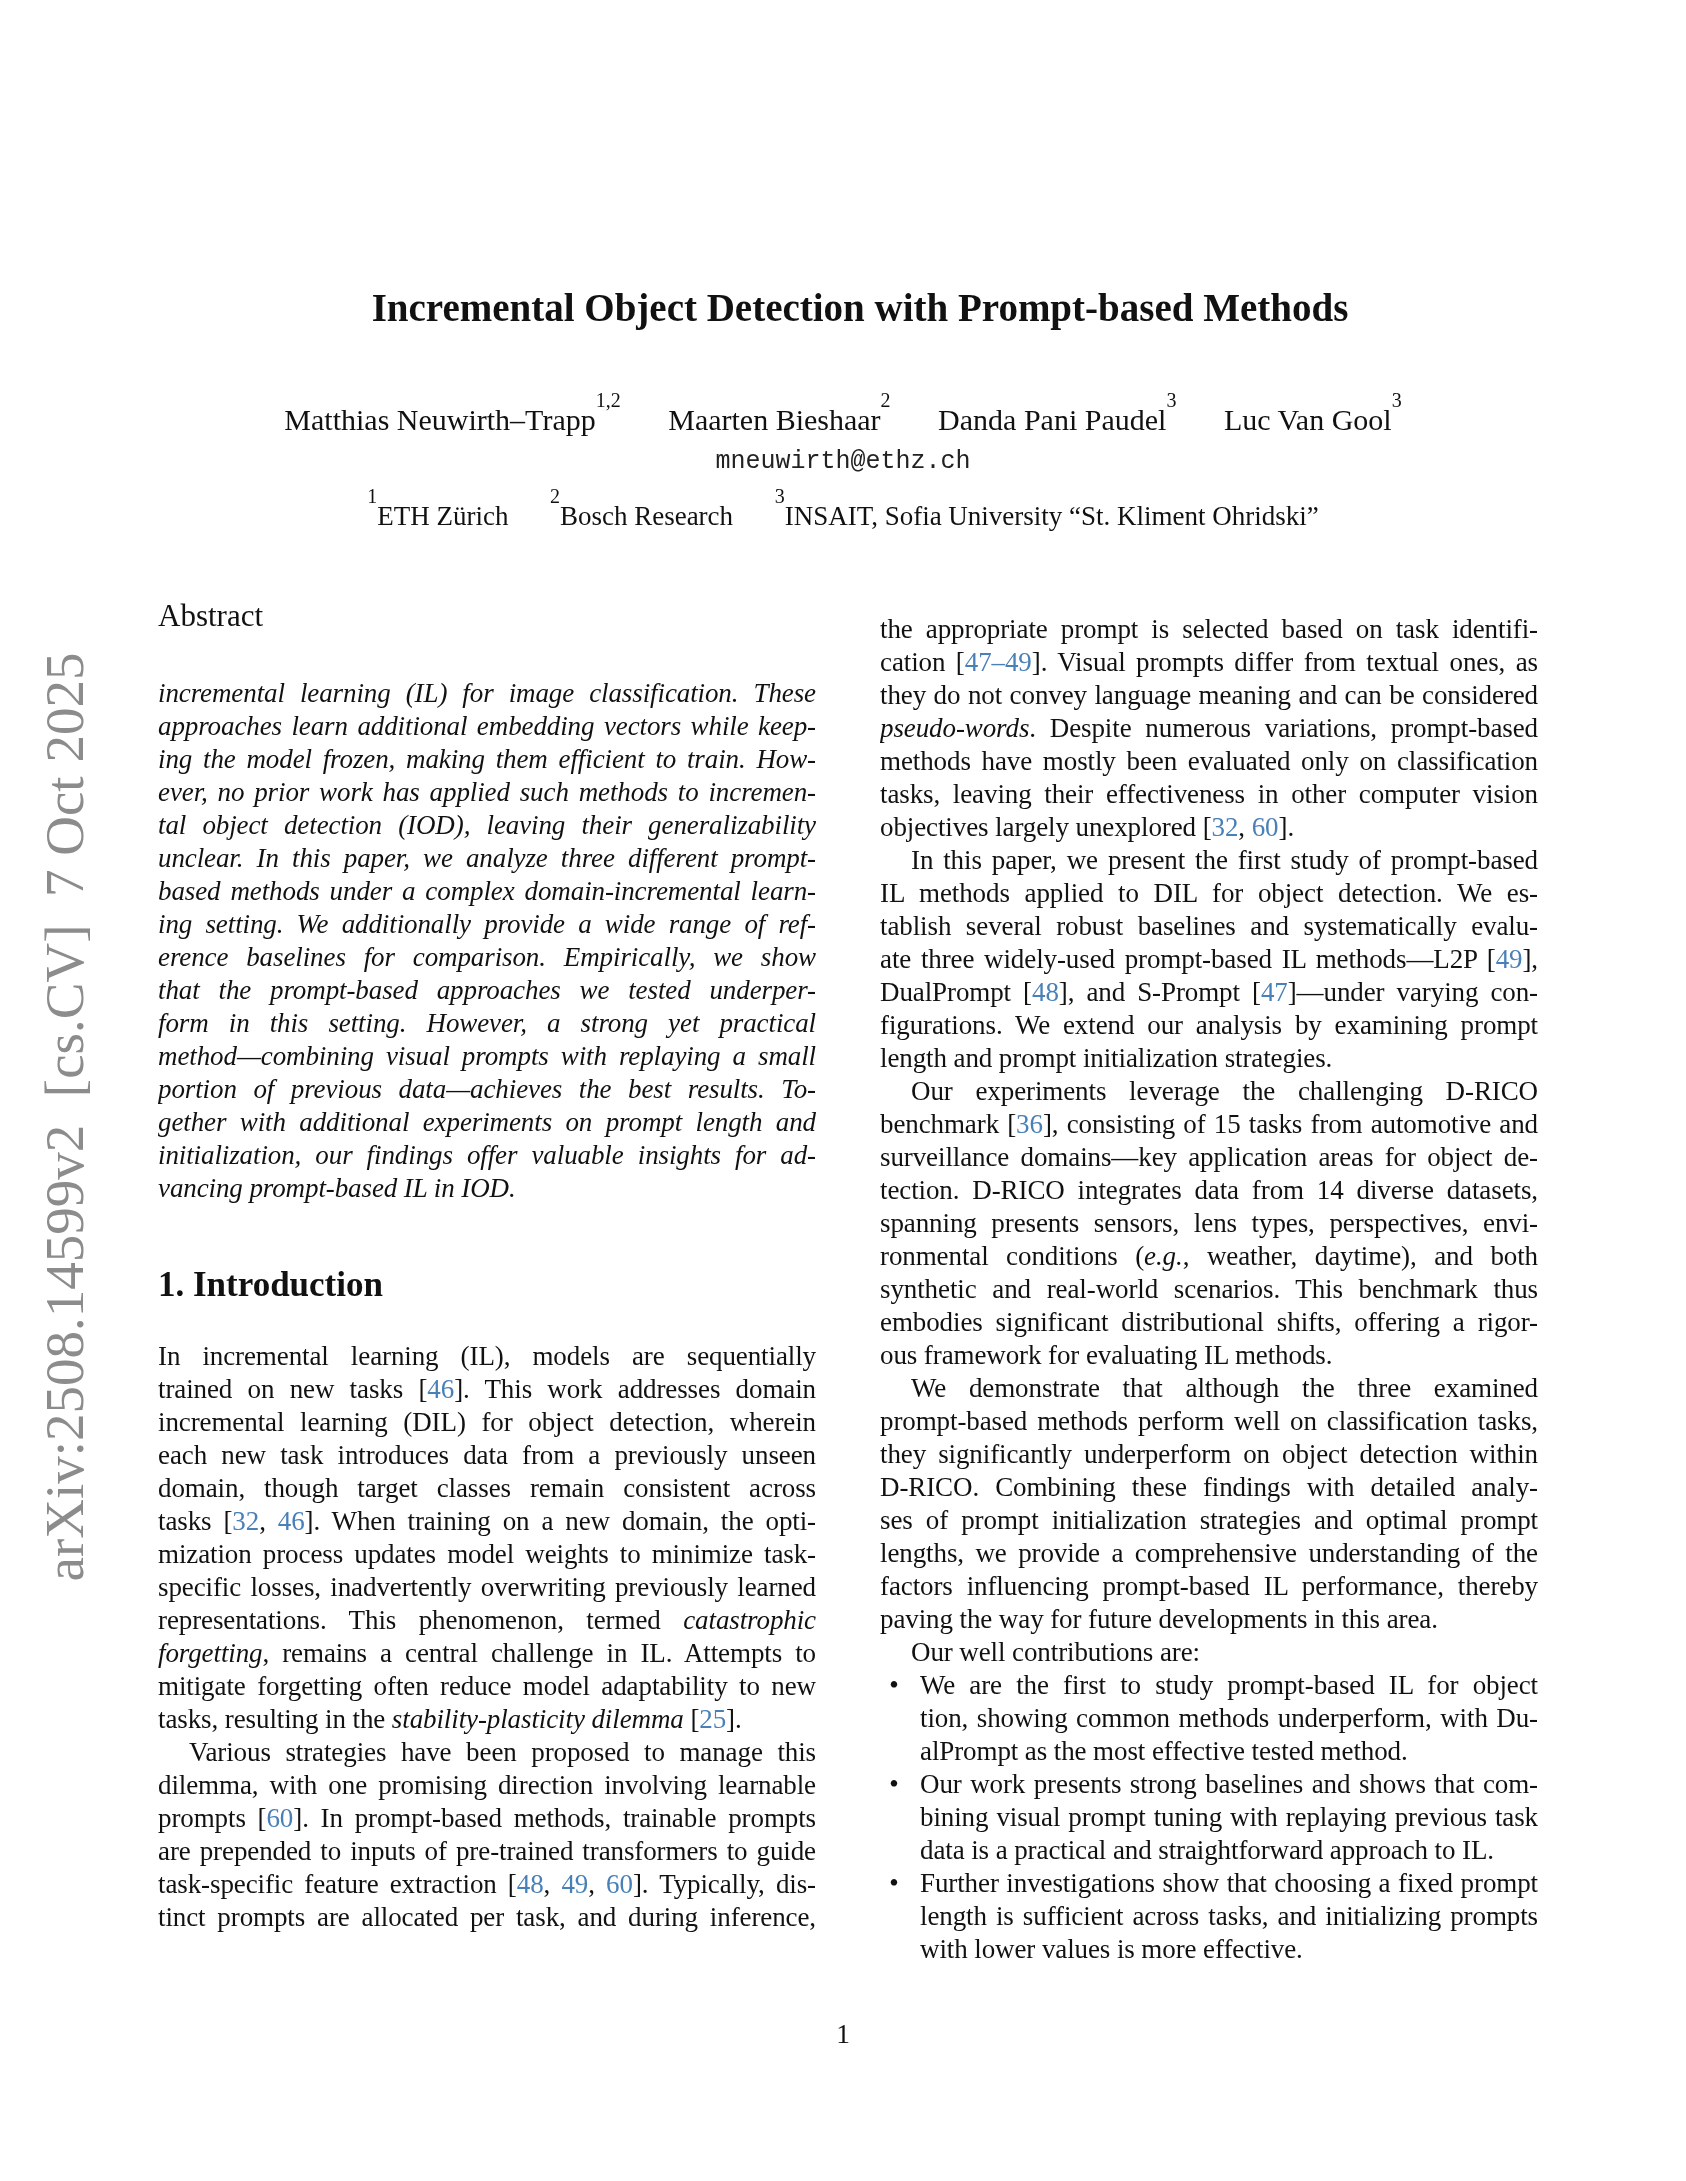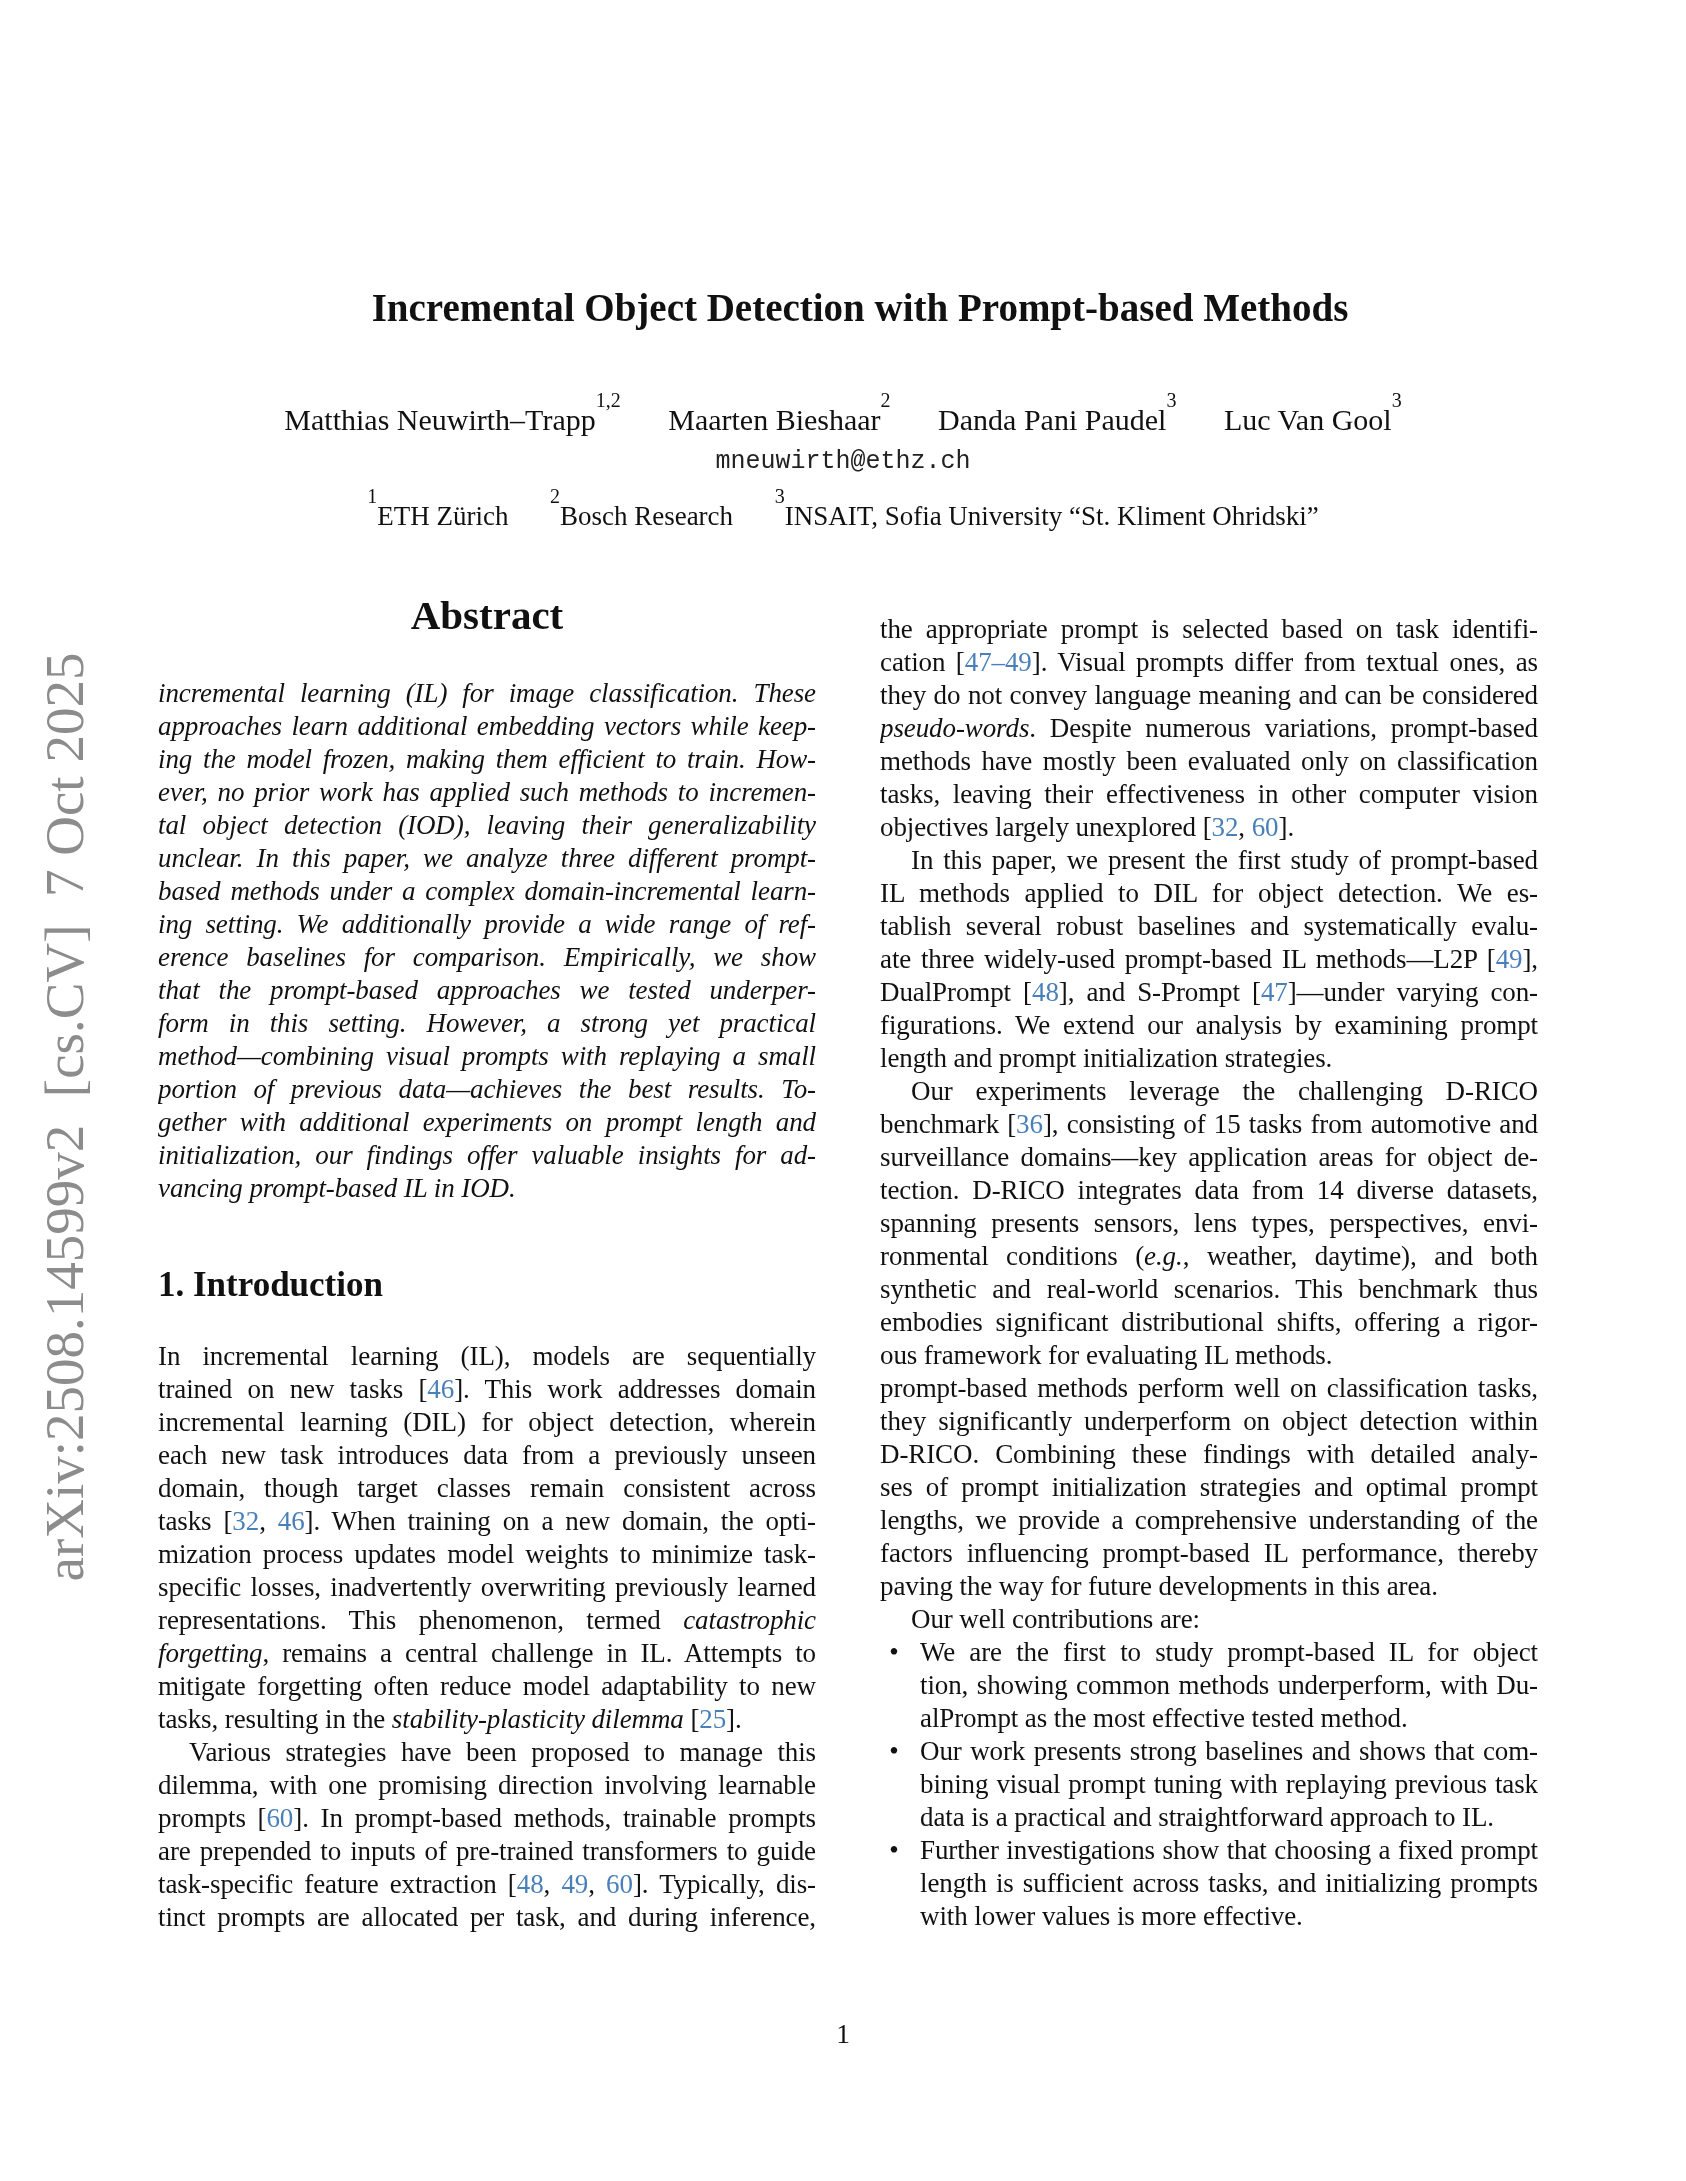--- a/index.html
+++ b/index.html
@@ -37,21 +37,21 @@
     position:absolute; top:500px; left:0; width:100%;
     text-align:center; font-size:27px; line-height:33px;
   }
   .affils .affil{ margin:0 17.4px; white-space:nowrap; }
 
   .col{ position:absolute; width:658px; }
   .col-left{ left:158px; top:597px; }
   .col-right{ left:880px; top:613px; }
 
   .abs-head{
-    text-align:center; font-weight:bold; font-size:41px;
+    text-align:left; font-weight:normal; font-size:31px;
     height:37px; line-height:37px; margin:0 0 43px 0;
   }
   .abstract{ font-style:italic; }
 
   .para{ margin:0; }
   .ln{
     font-size:27px; line-height:33px; height:33px;
     letter-spacing:-0.1px;
     text-align:justify; text-align-last:justify;
     overflow:hidden; white-space:normal;
@@ -175,20 +175,21 @@
           <div class="ln">benchmark [<span class="cite">36</span>], consisting of 15 tasks from automotive and</div>
           <div class="ln">surveillance domains—key application areas for object de-</div>
           <div class="ln">tection. D-RICO integrates data from 14 diverse datasets,</div>
           <div class="ln">spanning presents sensors, lens types, perspectives, envi-</div>
           <div class="ln">ronmental conditions (<i>e.g.</i>, weather, daytime), and both</div>
           <div class="ln">synthetic and real-world scenarios. This benchmark thus</div>
           <div class="ln">embodies significant distributional shifts, offering a rigor-</div>
           <div class="ln last">ous framework for evaluating IL methods.</div>
         </div>
         <div class="para">
+          <div class="ln first-indent">We demonstrate that although the three examined</div>
           <div class="ln">prompt-based methods perform well on classification tasks,</div>
           <div class="ln">they significantly underperform on object detection within</div>
           <div class="ln">D-RICO. Combining these findings with detailed analy-</div>
           <div class="ln">ses of prompt initialization strategies and optimal prompt</div>
           <div class="ln">lengths, we provide a comprehensive understanding of the</div>
           <div class="ln">factors influencing prompt-based IL performance, thereby</div>
           <div class="ln last">paving the way for future developments in this area.</div>
         </div>
         <div class="para">
           <div class="ln last first-indent">Our well contributions are:</div>

